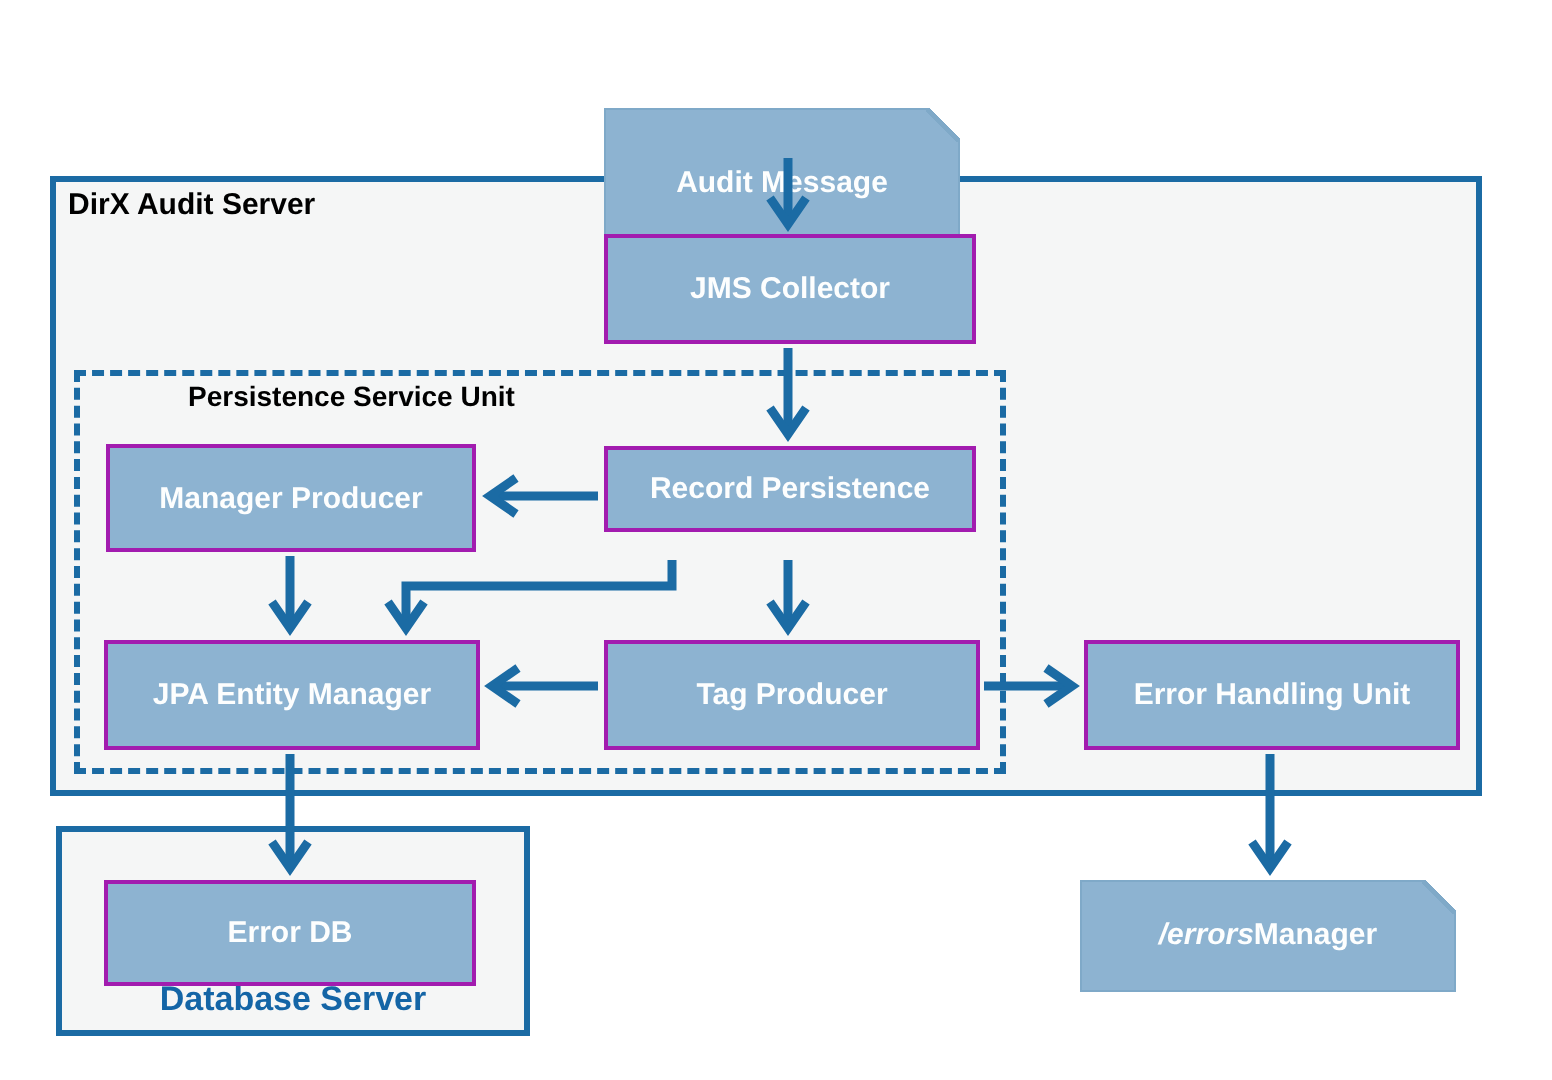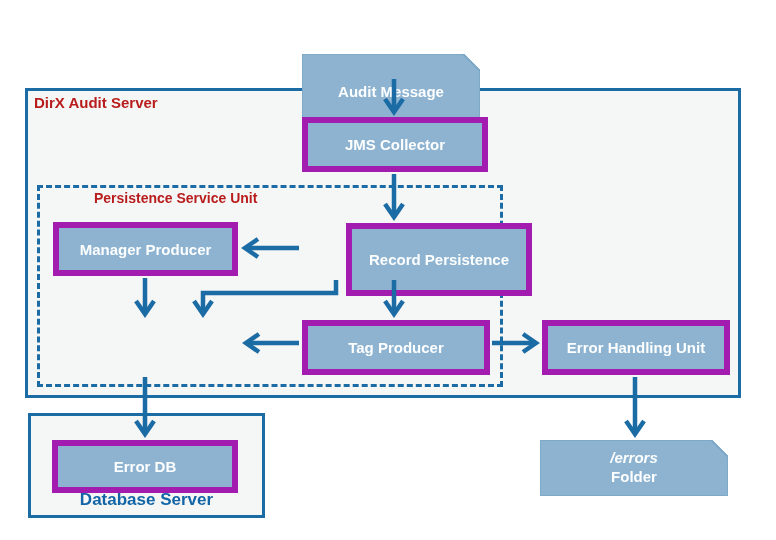--- a/index.html
+++ b/index.html
@@ -6,42 +6,42 @@
   .canvas {
     position:relative; width:776px; height:540px; background:#ffffff;
     font-family:"Liberation Sans", sans-serif; overflow:hidden;
   }
   .container {
     position:absolute; border:3px solid #1B6BA4; background:#F5F6F6;
     box-sizing:border-box;
   }
   .container-label {
     position:absolute; top:3px; left:6px;
-    font-weight:bold; font-size:15px; color:#b91c1c; white-space:nowrap;
+    font-weight:bold; font-size:15px; color:#000000; white-space:nowrap;
   }
   .container-label-bottom {
     position:absolute; bottom:5px; left:0; right:0; text-align:center;
     font-weight:bold; font-size:17px; color:#1465A6; white-space:nowrap;
   }
   .dashed-unit {
     position:absolute; border:3px dashed #1B6BA4; background:transparent;
     box-sizing:border-box;
   }
   .dashed-unit .container-label { font-size:14px; top:2px; left:7px;padding-left:47px; }
   .node {
-    position:absolute; background:#8DB3D1; border:6px solid #a21caf;
+    position:absolute; background:#8DB3D1; border:2px solid #a21caf;
     box-sizing:border-box; display:flex; align-items:center; justify-content:center;
     color:#FDFEFE; font-weight:bold; font-size:15px; text-align:center;
   }
   .node.note { border:1px solid #7FA9C8; }
   .note .fold {
     position:absolute; top:-1px; right:-1px; width:17px; height:17px;
     background:linear-gradient(45deg, #8DB3D1 0%, #8DB3D1 45%, #7FA9C8 45%, #7FA9C8 55%, #ffffff 55%, #ffffff 100%);
   }
-  .two-line { display:flex; flex-direction:column; line-height:1.25; }
+  .two-line { display:flex; flex-direction:row; line-height:1.25; }
   .italic { font-style:italic; }
   svg.arrows {
     position:absolute; left:0; top:0; width:776px; height:540px;
     pointer-events:none;
   }
   svg.arrows path.shaft { stroke:#1B6BA4; stroke-width:4.5; fill:none; }
 </style>
 </head>
 <body>
 
@@ -65,42 +65,45 @@
   </div>
 
   <div class="node" style="left:302px; top:117px; width:186px; height:55px;">
     <span>JMS Collector</span>
   </div>
 
   <div class="node" style="left:53px; top:222px; width:185px; height:54px;">
     <span>Manager Producer</span>
   </div>
 
-  <div class="node" style="left:302px; top:223px; width:186px; height:73px;margin-left:44px;">
+  <div class="node" style="left:302px; top:223px; width:186px; height:43px;">
     <span>Record Persistence</span>
   </div>
 
+  <div class="node" style="left:52px; top:320px; width:188px; height:55px;">
+    <span>JPA Entity Manager</span>
+  </div>
 
   <div class="node" style="left:302px; top:320px; width:188px; height:55px;">
     <span>Tag Producer</span>
   </div>
 
   <div class="node" style="left:542px; top:320px; width:188px; height:55px;">
     <span>Error Handling Unit</span>
   </div>
 
   <div class="node" style="left:52px; top:440px; width:186px; height:53px;">
     <span>Error DB</span>
   </div>
 
   <div class="node note" style="left:540px; top:440px; width:188px; height:56px;">
     <span class="fold"></span>
     <span class="two-line">
       <span class="italic">/errors</span>
-      <span>Folder</span>
+      <span>Manager</span>
     </span>
   </div>
 
   <svg class="arrows" viewBox="0 0 776 540" xmlns="http://www.w3.org/2000/svg">
     <defs>
       <marker id="chev" markerUnits="userSpaceOnUse" markerWidth="26" markerHeight="26" viewBox="0 0 26 26" refX="17" refY="13" orient="auto">
         <path d="M4 4 L17 13 L4 22" fill="none" stroke="#1B6BA4" stroke-width="4.5" stroke-linecap="butt" stroke-linejoin="miter"></path>
       </marker>
     </defs>
     <path class="shaft" marker-end="url(#chev)" d="M394 79 L394 112"></path>

